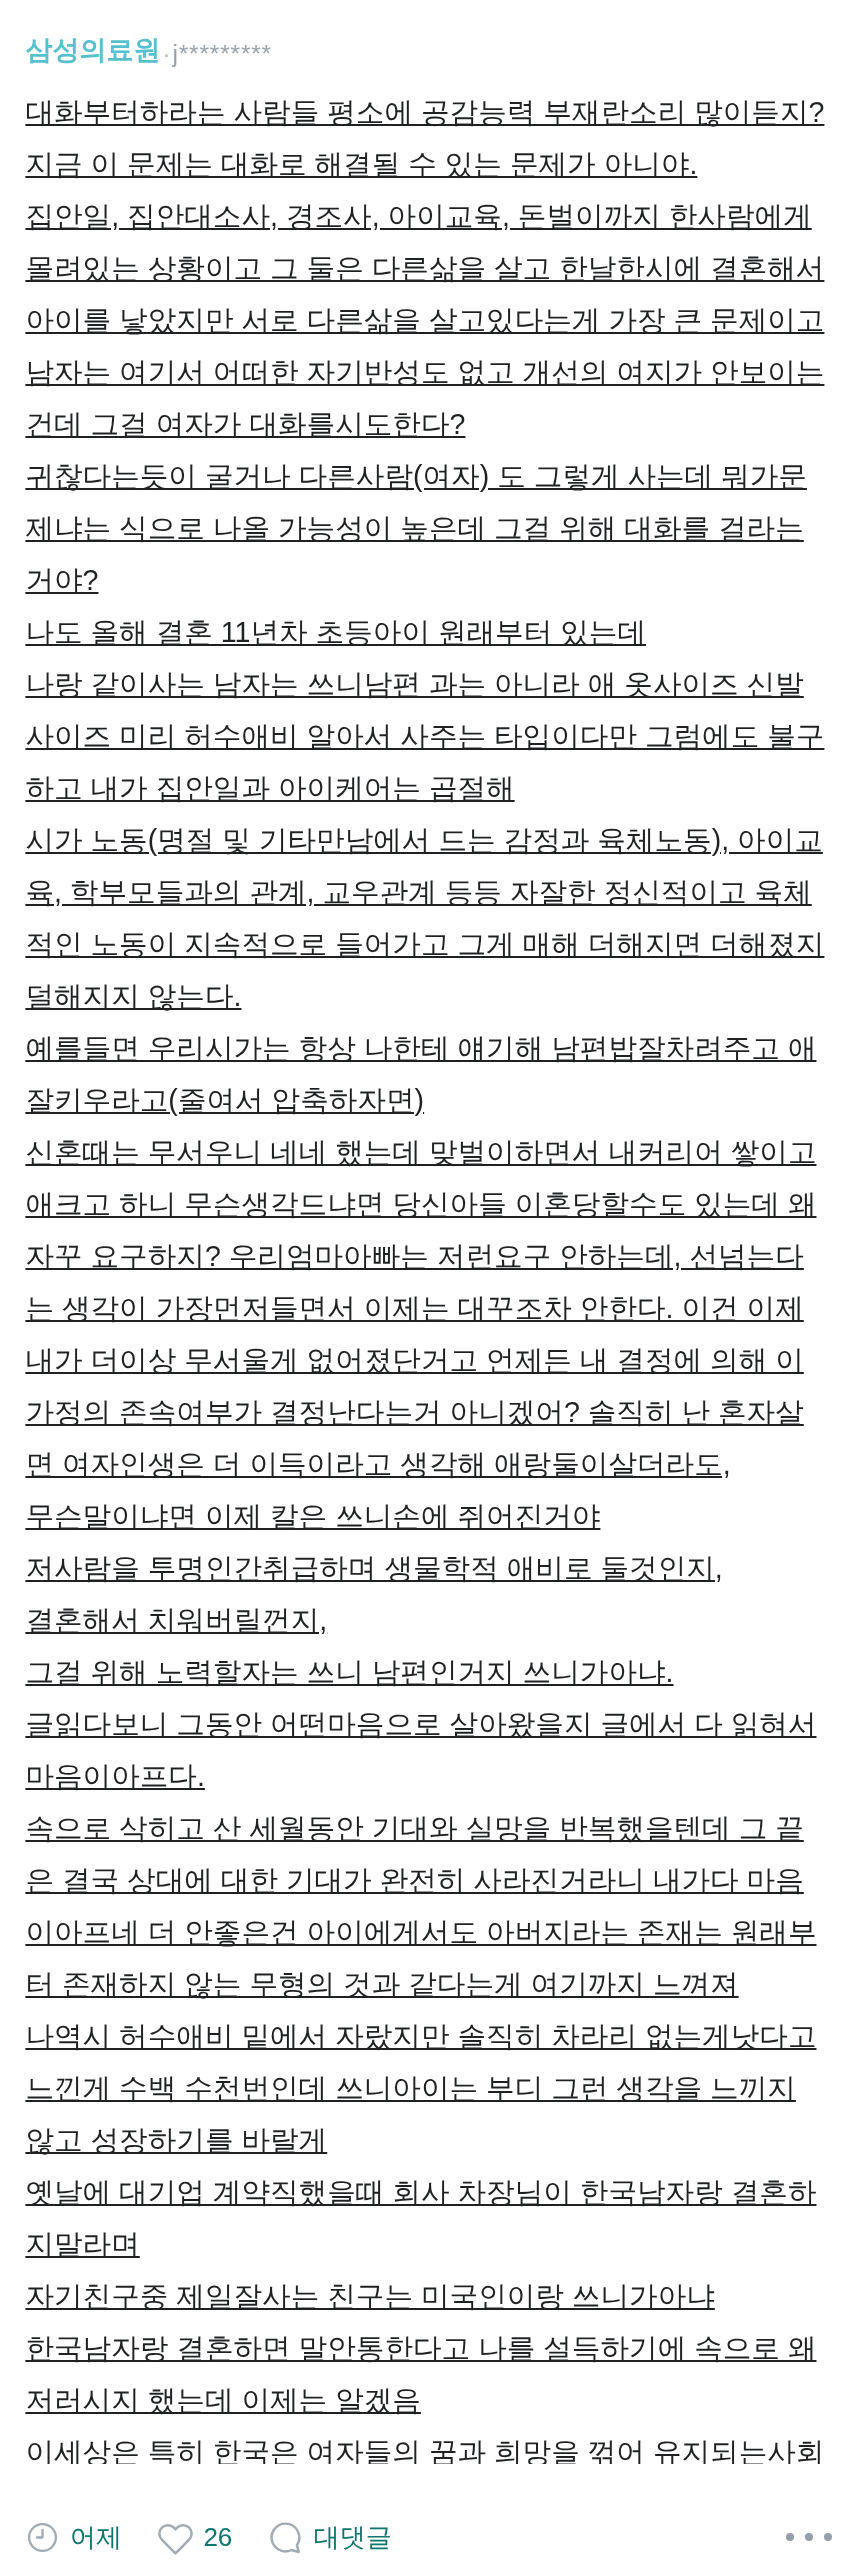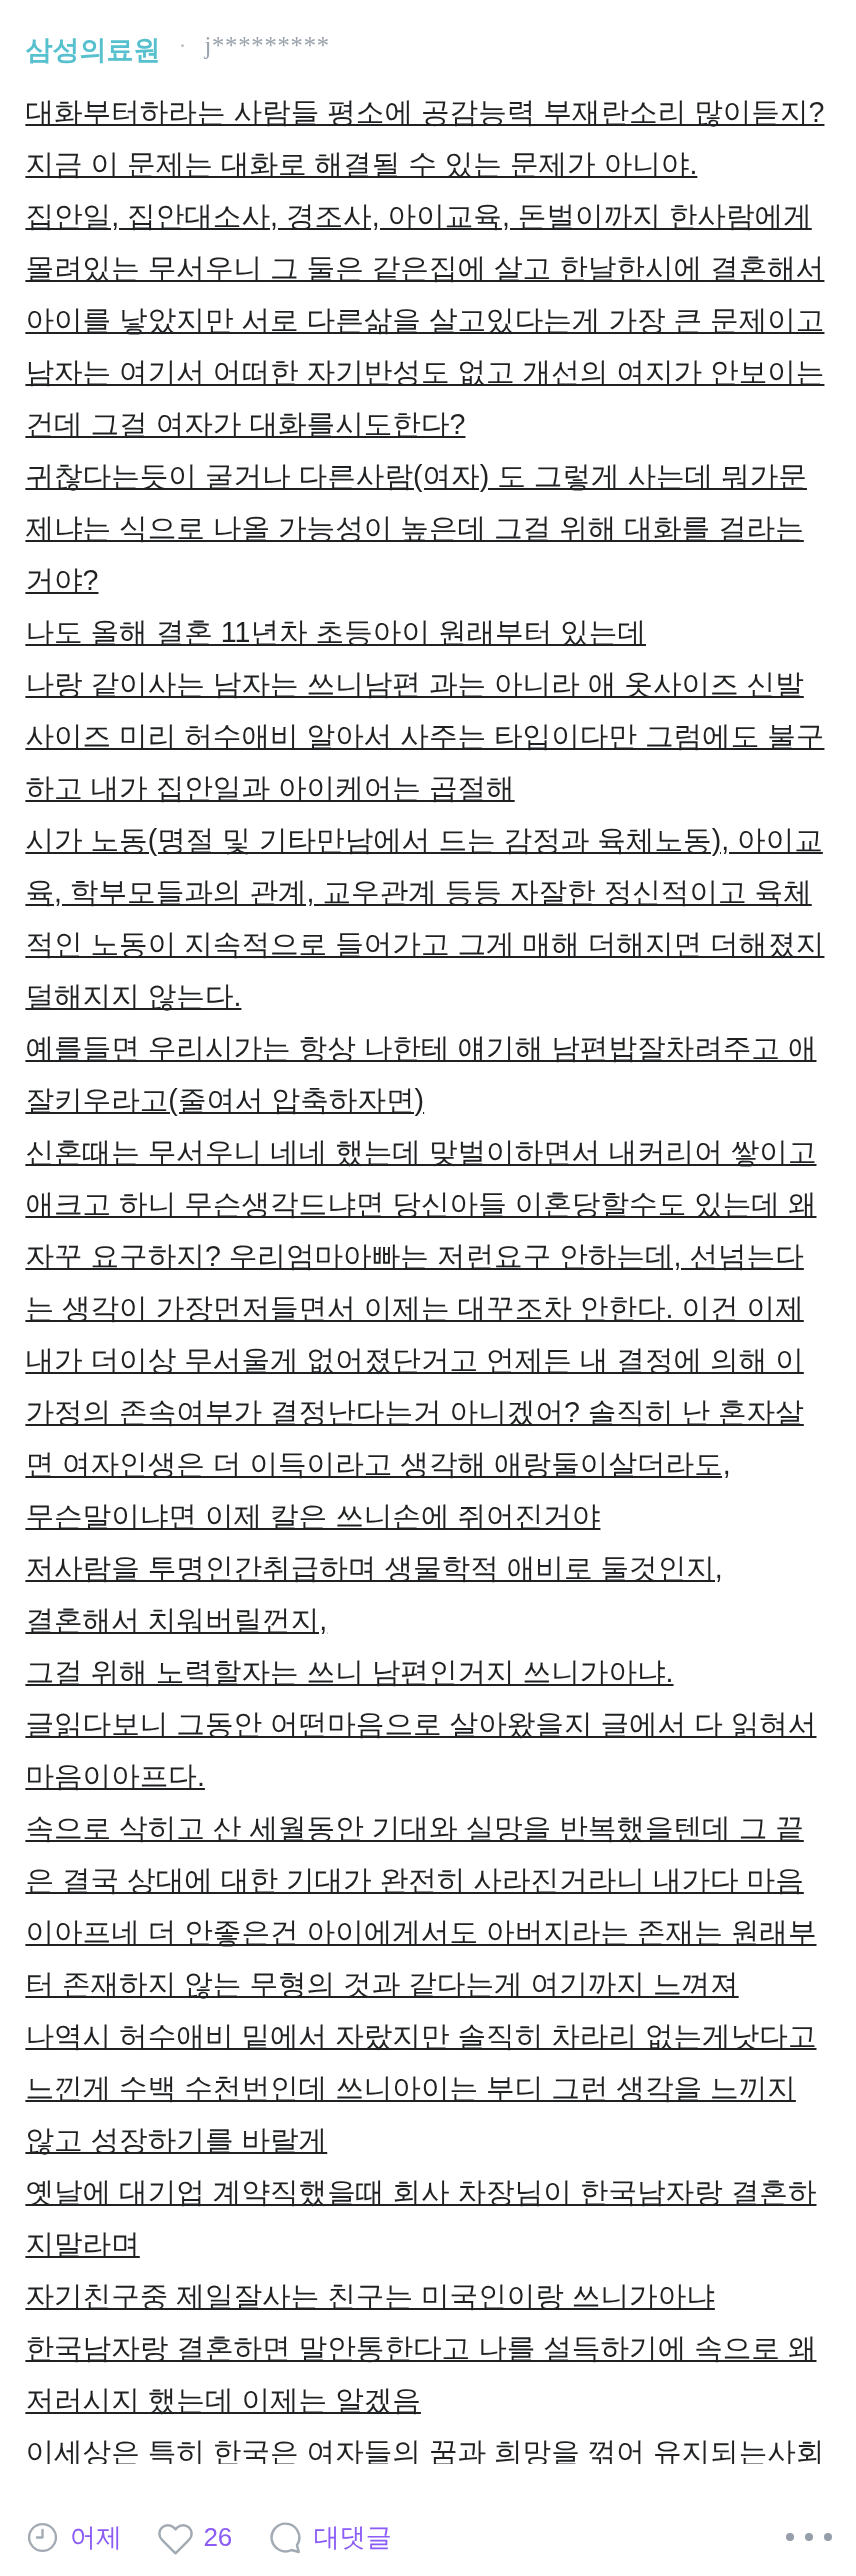--- a/index.html
+++ b/index.html
@@ -5,60 +5,59 @@
   html,body { margin:0; padding:0; background:#ffffff; }
   .screen {
     position:relative;
     width:856px; height:2576px;
     background:#ffffff;
     font-family:"Liberation Sans","DejaVu Sans",sans-serif;
     overflow:hidden;
   }
   .post-header {
     padding:32px 25.4px 0 25.4px;
-    display:flex; align-items:flex-start; gap:18px;
+    display:flex; align-items:flex-end; gap:2px;
     white-space:nowrap;
-    font-family:Liberation Serif, serif;
   }
   .company-name { font-size:27px; font-weight:700; color:#57c0ce; }
   .meta-sep    { font-size:24px; color:#b4bac1; }
   .user-id     { font-size:24.6px; color:#9aa2ab; letter-spacing:0.8px; }
   .post-body {
     padding:17.5px 25.4px 0 25.4px;
     font-size:28.6px; line-height:52px;
     color:#1f2123;
     word-break:break-all;
     height:2378px; overflow:hidden;text-decoration:underline;
   }
   .post-body p { margin:0; }
   .post-footer {
     position:absolute; left:25.4px; right:22px; top:2509px; height:56px;
     display:flex; align-items:center; gap:35px;
-    color:#8b5cf6; font-size:26px;
+    color:#0f766e; font-size:26px;
   }
   .footer-item { display:flex; align-items:center; gap:9.5px; }
   .footer-item svg { display:block; }
   .more-button { margin-left:auto; display:flex; gap:10.3px; align-items:center; padding:8px 1.6px; }
   .more-dot { width:8.7px; height:8.7px; border-radius:50%; background:#959ea9; }
 </style>
 </head>
 <body>
 
 <div class="screen">
 
   <div class="post-header">
     <span class="company-name">삼성의료원</span>
     <span class="meta-sep">·</span>
     <span class="user-id">j*********</span>
   </div>
 
   <div class="post-body">
     <p>대화부터하라는 사람들 평소에 공감능력 부재란소리 많이듣지?</p>
     <p>지금 이 문제는 대화로 해결될 수 있는 문제가 아니야.</p>
-    <p>집안일, 집안대소사, 경조사, 아이교육, 돈벌이까지 한사람에게 몰려있는 무서우니 그 둘은 같은집에 살고 한날한시에 결혼해서 아이를 낳았지만 서로 다른삶을 살고있다는게 가장 큰 문제이고 남자는 여기서 어떠한 자기반성도 없고 개선의 여지가 안보이는건데 그걸 여자가 대화를시도한다?</p>
+    <p>집안일, 집안대소사, 경조사, 아이교육, 돈벌이까지 한사람에게 몰려있는 상황이고 그 둘은 다른삶을 살고 한날한시에 결혼해서 아이를 낳았지만 서로 다른삶을 살고있다는게 가장 큰 문제이고 남자는 여기서 어떠한 자기반성도 없고 개선의 여지가 안보이는건데 그걸 여자가 대화를시도한다?</p>
     <p>귀찮다는듯이 굴거나 다른사람(여자) 도 그렇게 사는데 뭐가문제냐는 식으로 나올 가능성이 높은데 그걸 위해 대화를 걸라는거야?</p>
     <p>나도 올해 결혼 11년차 초등아이 원래부터 있는데</p>
     <p>나랑 같이사는 남자는 쓰니남편 과는 아니라 애 옷사이즈 신발사이즈 미리 허수애비 알아서 사주는 타입이다만 그럼에도 불구하고 내가 집안일과 아이케어는 곱절해</p>
     <p>시가 노동(명절 및 기타만남에서 드는 감정과 육체노동), 아이교육, 학부모들과의 관계, 교우관계 등등 자잘한 정신적이고 육체적인 노동이 지속적으로 들어가고 그게 매해 더해지면 더해졌지 덜해지지 않는다.</p>
     <p>예를들면 우리시가는 항상 나한테 얘기해 남편밥잘차려주고 애잘키우라고(줄여서 압축하자면)</p>
     <p>신혼때는 무서우니 네네 했는데 맞벌이하면서 내커리어 쌓이고 애크고 하니 무슨생각드냐면 당신아들 이혼당할수도 있는데 왜자꾸 요구하지? 우리엄마아빠는 저런요구 안하는데, 선넘는다는 생각이 가장먼저들면서 이제는 대꾸조차 안한다. 이건 이제 내가 더이상 무서울게 없어졌단거고 언제든 내 결정에 의해 이 가정의 존속여부가 결정난다는거 아니겠어? 솔직히 난 혼자살면 여자인생은 더 이득이라고 생각해 애랑둘이살더라도,</p>
     <p>무슨말이냐면 이제 칼은 쓰니손에 쥐어진거야</p>
     <p>저사람을 투명인간취급하며 생물학적 애비로 둘것인지,</p>
     <p>결혼해서 치워버릴껀지,</p>
     <p>그걸 위해 노력할자는 쓰니 남편인거지 쓰니가아냐.</p>

